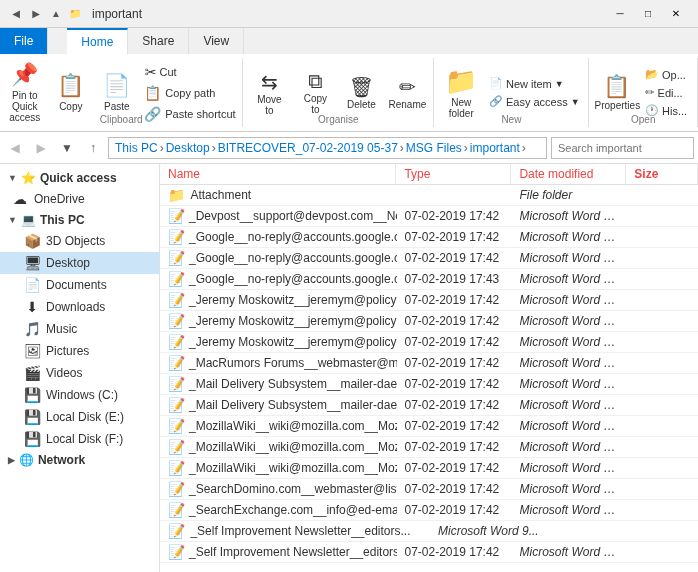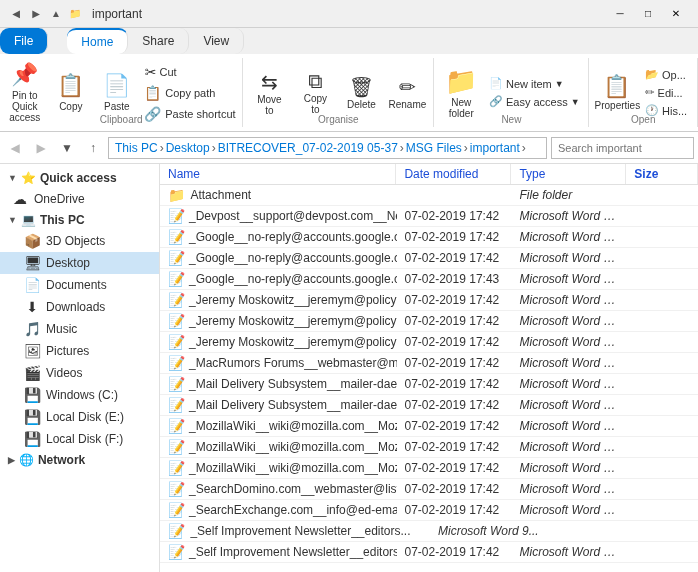--- a/index.html
+++ b/index.html
@@ -20,21 +20,20 @@
     .window-controls { display: flex; gap: 0; margin-left: auto; }
     .win-btn { width: 28px; height: 22px; display: flex; align-items: center; justify-content: center; font-size: 10px; cursor: pointer; }
     .ribbon-tabs { display: flex; height: 26px; background: #f0f0f0; }
     .ribbon-tab {
       padding: 4px 14px;
       font-size: 12px;
       cursor: pointer;
       border-right: 1px solid #e0e0e0;
       display: flex; align-items: center;
       color: #333;
-      border-radius: 9px;
     }
     .ribbon-tab.active { background: white; border-top: 2px solid #0078d7; color: #0078d7; margin-left: 19px; }
     .ribbon-tab.file { background: #0078d7; color: white; padding: 4px 14px; }
 
     .ribbon-content { background: white; display: flex; padding: 4px 0; border-bottom: 1px solid #ccc; min-height: 70px; }
     .ribbon-group { display: flex; flex-direction: column; align-items: center; border-right: 1px solid #e0e0e0; padding: 2px 8px; position: relative; }
     .ribbon-group-label { font-size: 10px; color: #777; position: absolute; bottom: 2px; }
     .ribbon-group-items { display: flex; gap: 2px; flex: 1; align-items: center; }
 
     .ribbon-btn-large {
@@ -85,21 +84,21 @@
     }
     .sidebar-section-header .chevron { font-size: 9px; color: #555; }
 
     
     .file-list { flex: 1; background: white; overflow-y: auto; }
     .file-list-header {
       display: flex; background: white; border-bottom: 1px solid #e0e0e0;
       position: sticky; top: 0; z-index: 1;
     }
     .file-list-header-col {
-      padding: 3px 8px; font-size: 12px; color: #1d4ed8; border-right: 1px solid #e8e8e8;
+      padding: 3px 8px; font-size: 12px; color: #ef4444; border-right: 1px solid #e8e8e8;
       cursor: pointer; user-select: none; white-space: nowrap;
     }
     .col-name { width: 270px; }
     .col-date { width: 130px; }
     .col-type { width: 130px; }
     .col-size { width: 80px; font-weight: bold; }
     .file-row {
       display: flex; align-items: center; border-bottom: 1px solid #f0f0f0; cursor: pointer; min-height: 20px;
     }
     .file-cell { padding: 2px 8px; font-size: 12px; color: #333; white-space: nowrap; overflow: hidden; text-overflow: ellipsis; }
@@ -321,22 +320,22 @@
     <div class="sidebar-section-header">
       <span class="chevron">▶</span>
       <span>🌐</span>
       <span>Network</span>
     </div>
   </div>
 
   <div class="file-list">
     <div class="file-list-header">
       <div class="file-list-header-col col-name">Name</div>
+      <div class="file-list-header-col col-type">Type</div>
       <div class="file-list-header-col col-date">Date modified</div>
-      <div class="file-list-header-col col-type">Type</div>
       <div class="file-list-header-col col-size">Size</div>
     </div>
     <div id="file-rows-container">
         <div class="file-row">
     <div class="file-cell name">
       <span class="file-icon">📁</span>
       <span>Attachment</span>
     </div>
     <div class="file-cell date"></div>
     <div class="file-cell type">File folder</div>

